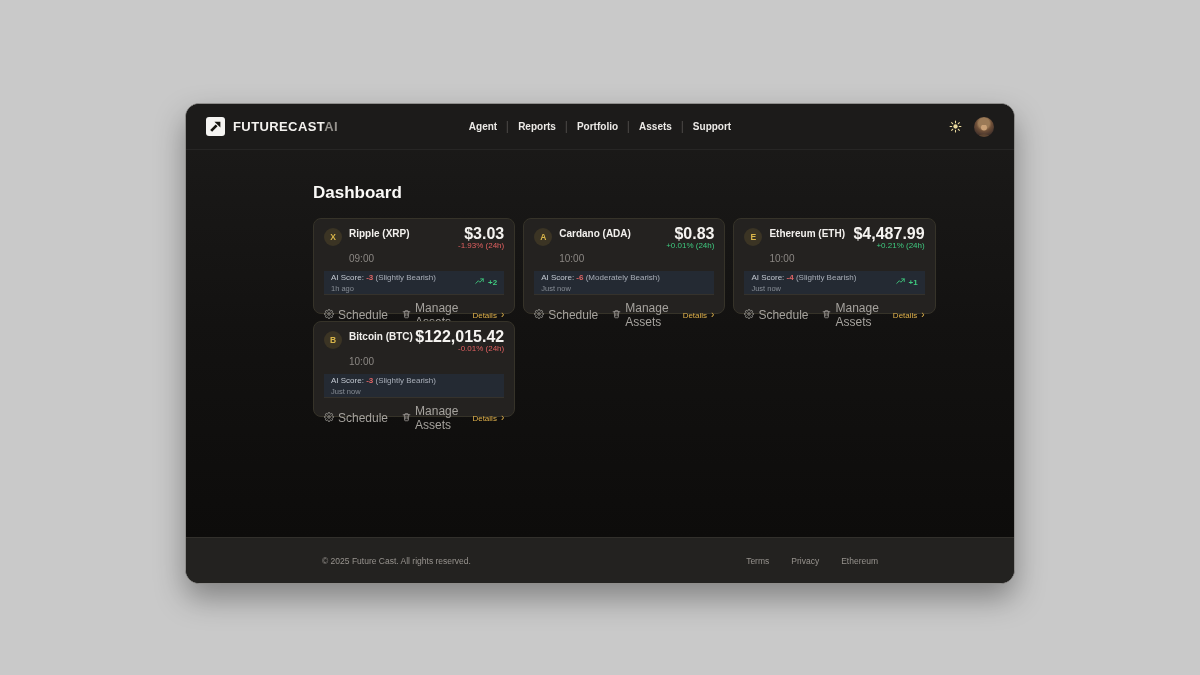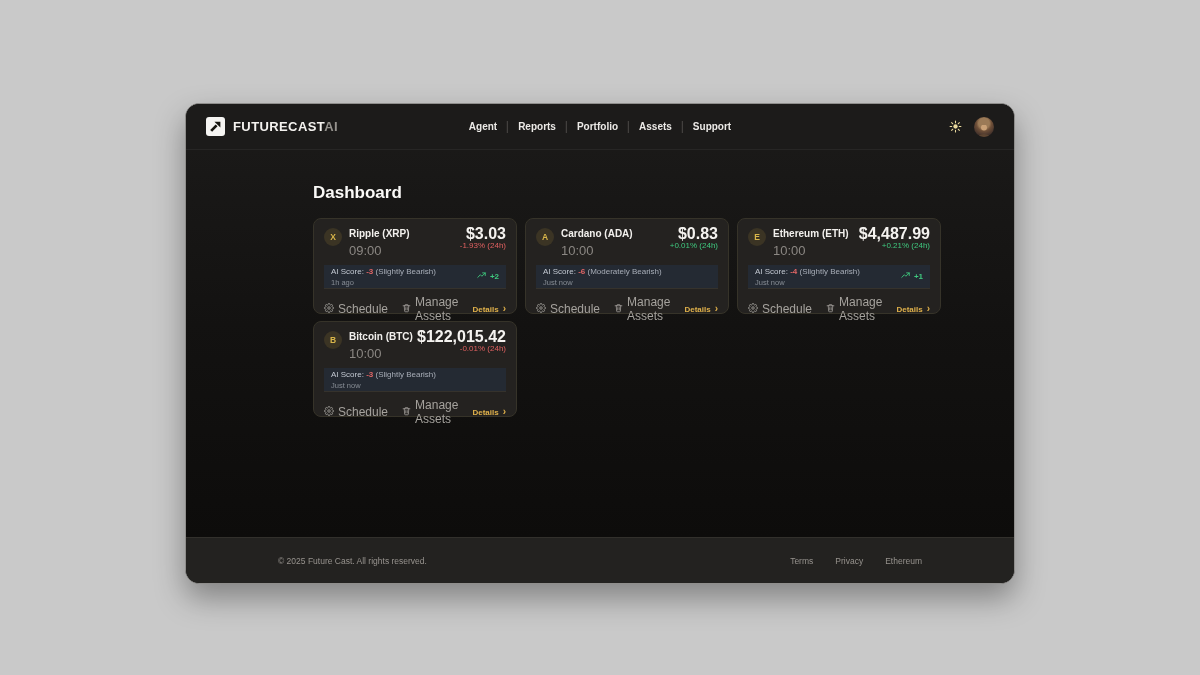--- a/index.html
+++ b/index.html
@@ -60,49 +60,49 @@
     height:96px; background:#242220; border:1px solid #363329; border-radius:8px;
     padding:9px 10px 8px; display:flex; flex-direction:column;
   }
   .card-top { display:flex; align-items:flex-start; }
   .coin-avatar {
     width:18px; height:18px; border-radius:50%; background:#3b3424; flex:0 0 18px;
     color:#d9b64a; font-size:8.5px; font-weight:bold;
     display:flex; align-items:center; justify-content:center; margin-right:7px;
   }
   .coin-name { font-size:10px; font-weight:bold; color:#f2f0ed; line-height:11px; }
-  .coin-time { font-size:13px; color:#8b8783; margin-top:4px; }
+  .coin-time { font-size:10px; color:#8b8783; margin-top:14px; }
   .price-col { margin-left:auto; text-align:right; }
   .price { font-size:16px; font-weight:bold; color:#f5f3f0; line-height:11px; }
   .change { font-size:8px; margin-top:2px; }
   .change.up { color:#3fc97f; }
   .change.down { color:#e06060; }
   .score-panel {
     margin-top:7px; background:#242a33; border-radius:0; padding:0 7px;
     display:flex; align-items:center; justify-content:space-between; min-height:23px;
   }
   .score-line { font-size:8px; color:#c3c9d2; line-height:10px; white-space:nowrap; }
   .score-val { font-weight:bold; }
   .score-val.neg { color:#e06565; }
   .score-sent { color:#a7adb7; }
   .score-ago { font-size:7.5px; color:#878d95; margin-top:1px; }
   .trend { display:flex; align-items:center; gap:3px; color:#3fc97f; font-size:8px; font-weight:bold; white-space:nowrap; }
   .card-actions {
     margin-top:auto; border-top:1px solid #35322c; padding-top:6px;
     display:flex; align-items:center;
   }
   .action { display:flex; align-items:center; gap:4px; color:#a5a29d; font-size:12px; cursor:pointer; margin-right:14px; }
-  .details-btn { margin-left:auto; display:flex; align-items:center; gap:4px; color:#e0b14b; font-size:8px; font-weight:bold; cursor:pointer; }
+  .details-btn { margin-left:auto; display:flex; align-items:center; gap:4px; color:#e0b14b; font-size:8px; font-weight:normal; cursor:pointer; }
   .details-btn .chev { font-size:10px; line-height:8px; }
   
   .ftr {
     height:46px; flex:0 0 46px; background:#232220; border-top:1px solid #32302c;
     display:flex; align-items:center;
   }
-  .ftr-inner { width:644px; margin:0 auto; display:flex; align-items:center; justify-content:space-between; }
+  .ftr-inner { width:556px; margin:0 auto; display:flex; align-items:center; justify-content:space-between; }
   .copyright { font-size:8.5px; color:#97938e; }
   .ftr-links { display:flex; gap:22px; }
   .ftr-link { font-size:8.5px; color:#97938e; cursor:pointer; }
 </style>
 </head>
 <body>
 
 <div class="window">
 
   <div class="hdr">

